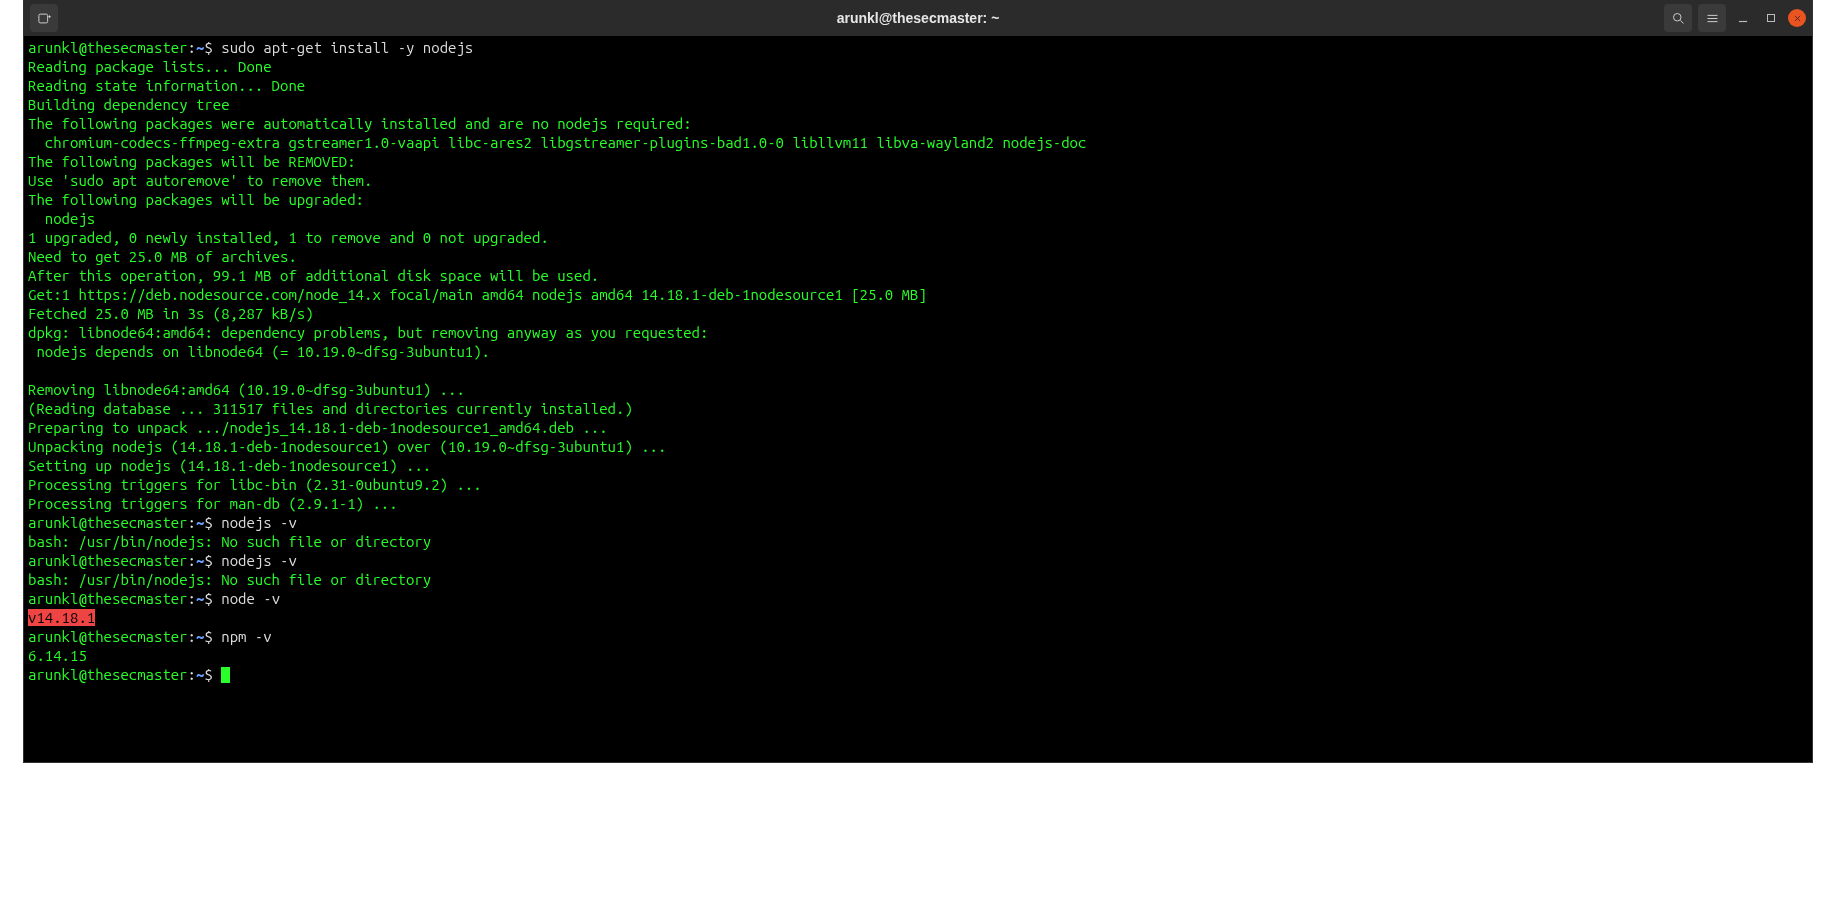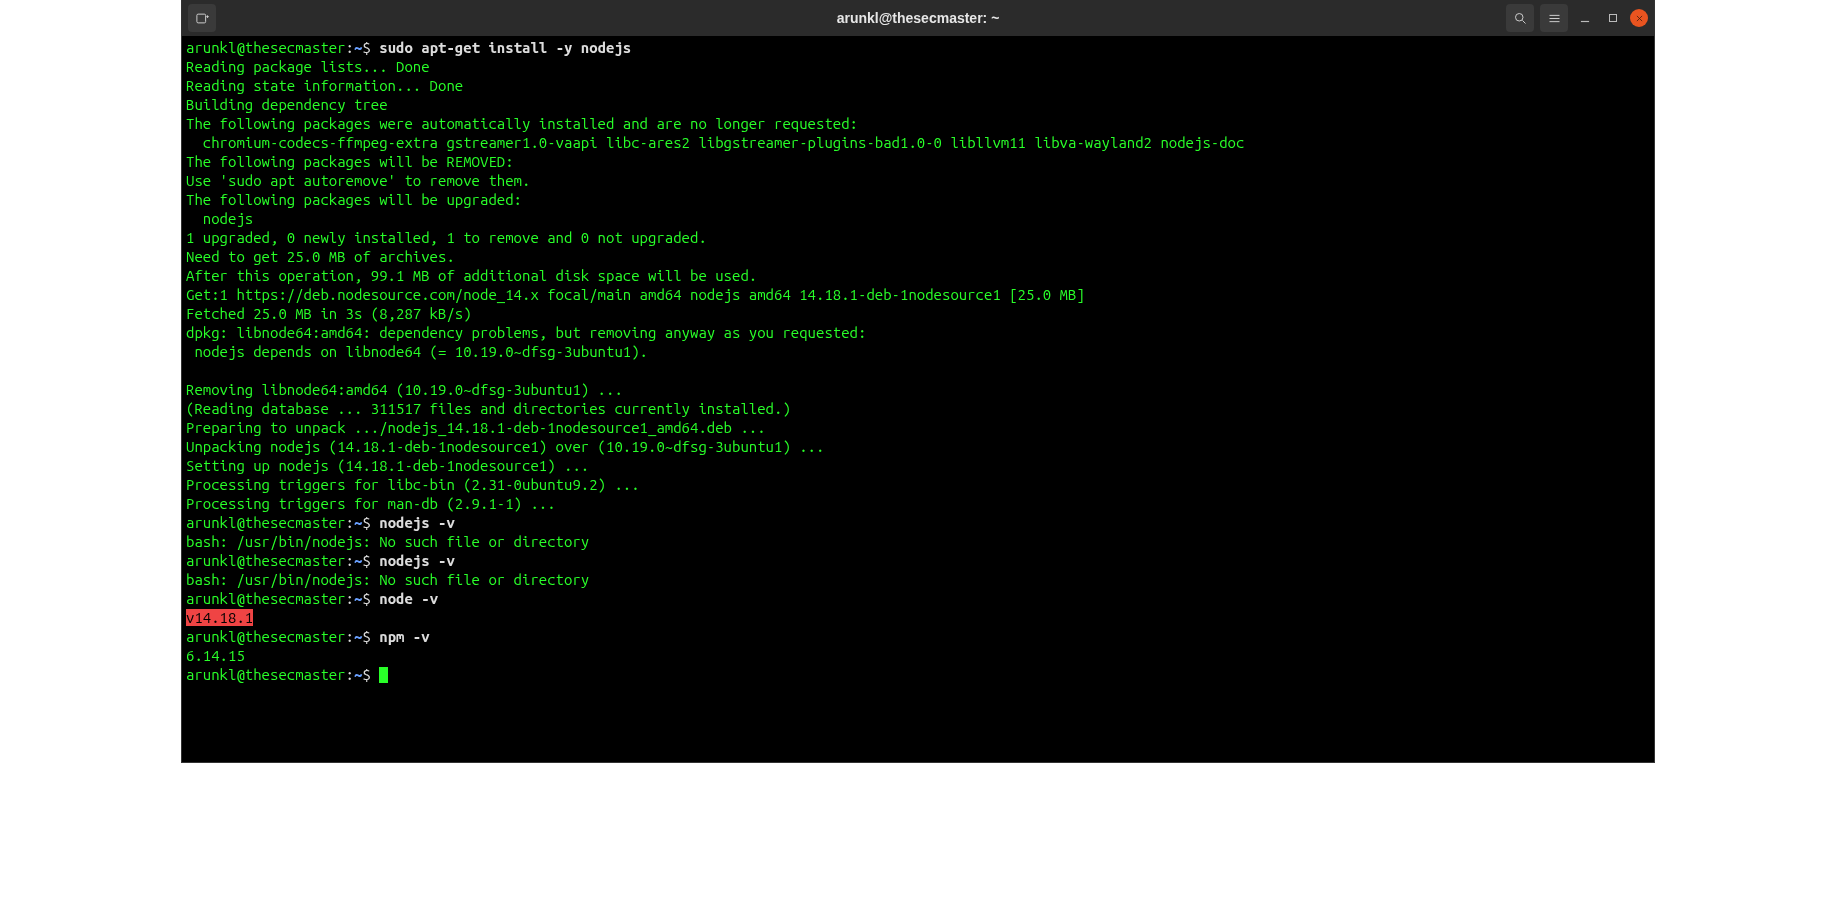--- a/index.html
+++ b/index.html
@@ -1,34 +1,34 @@
 <!DOCTYPE html>
 <html><head>
 <meta charset="utf-8">
 <style>
   html,body{margin:0;padding:0;height:100%;width:100%;background:#fff;font-family:sans-serif;}
-  .window{width:1472px;margin:0 auto;background:#000;box-shadow:0 0 0 1px #333;}
+  .window{width:1788px;margin:0 auto;background:#000;box-shadow:0 0 0 1px #333;}
   .titlebar{height:36px;background:#2b2b2b;display:flex;align-items:center;position:relative;
             color:#e6e6e6;font-size:14px;font-weight:600;}
   .tb-left{display:flex;align-items:center;padding-left:6px;gap:6px;}
   .tb-btn{width:28px;height:28px;border-radius:4px;background:#3a3a3a;display:flex;
           align-items:center;justify-content:center;color:#ccc;}
   .tb-btn svg{width:15px;height:15px;stroke:#ccc;fill:none;stroke-width:1.6;}
   .tb-title{position:absolute;left:0;right:0;text-align:center;pointer-events:none;}
   .tb-right{margin-left:auto;display:flex;align-items:center;gap:6px;padding-right:6px;}
   .win-ctrl{width:22px;height:22px;display:flex;align-items:center;justify-content:center;color:#bbb;}
   .win-close{width:18px;height:18px;border-radius:50%;background:#e95420;display:flex;
              align-items:center;justify-content:center;}
   .win-close svg{width:9px;height:9px;stroke:#3a1a0c;stroke-width:2;}
   .term{background:#000;font-family:"Ubuntu Mono","DejaVu Sans Mono",Menlo,Consolas,monospace;
         font-size:15px;line-height:19px;padding:2px 4px 4px 4px;min-height:720px;color:#29ff29;}
   .prompt{color:#29ff29;font-weight:normal;}
   .tilde{color:#6aa0ff;font-weight:bold;}
   .dollar{color:#dcdcdc;font-weight:normal;}
-  .cmd{color:#dcdcdc;font-weight:bold;}
+  .cmd{color:#dcdcdc;font-weight:normal;}
   .out{color:#29ff29;margin-top:12px;}
   .hl{background:#ef4444;color:#000;}
   .cursor{display:inline-block;width:9px;height:16px;background:#29ff29;vertical-align:text-bottom;}
   .line{white-space:pre;}
 </style>
 </head>
 <body>
 
 <div class="window">
 
@@ -74,21 +74,21 @@
         </svg>
       </div>
     </div>
   </div>
 
   <div class="term" id="term">
       <div class="line"><span><span class="prompt">arunkl@thesecmaster</span><span class="dollar">:</span><span class="tilde">~</span><span class="dollar">$ </span></span><span class="cmd">sudo apt-get install -y nodejs</span></div>
       <div class="line"><span class="out">Reading package lists... Done</span></div>
       <div class="line"><span class="out">Reading state information... Done</span></div>
       <div class="line"><span class="out">Building dependency tree</span></div>
-      <div class="line"><span class="out">The following packages were automatically installed and are no longer requested:</span></div>
+      <div class="line"><span class="out">The following packages were automatically installed and are no nodejs required:</span></div>
       <div class="line"><span class="out">  chromium-codecs-ffmpeg-extra gstreamer1.0-vaapi libc-ares2 libgstreamer-plugins-bad1.0-0 libllvm11 libva-wayland2 nodejs-doc</span></div>
       <div class="line"><span class="out">The following packages will be REMOVED:</span></div>
       <div class="line"><span class="out">Use 'sudo apt autoremove' to remove them.</span></div>
       <div class="line"><span class="out">The following packages will be upgraded:</span></div>
       <div class="line"><span class="out">  nodejs</span></div>
       <div class="line"><span class="out">1 upgraded, 0 newly installed, 1 to remove and 0 not upgraded.</span></div>
       <div class="line"><span class="out">Need to get 25.0 MB of archives.</span></div>
       <div class="line"><span class="out">After this operation, 99.1 MB of additional disk space will be used.</span></div>
       <div class="line"><span class="out">Get:1 https://deb.nodesource.com/node_14.x focal/main amd64 nodejs amd64 14.18.1-deb-1nodesource1 [25.0 MB]</span></div>
       <div class="line"><span class="out">Fetched 25.0 MB in 3s (8,287 kB/s)</span></div>

